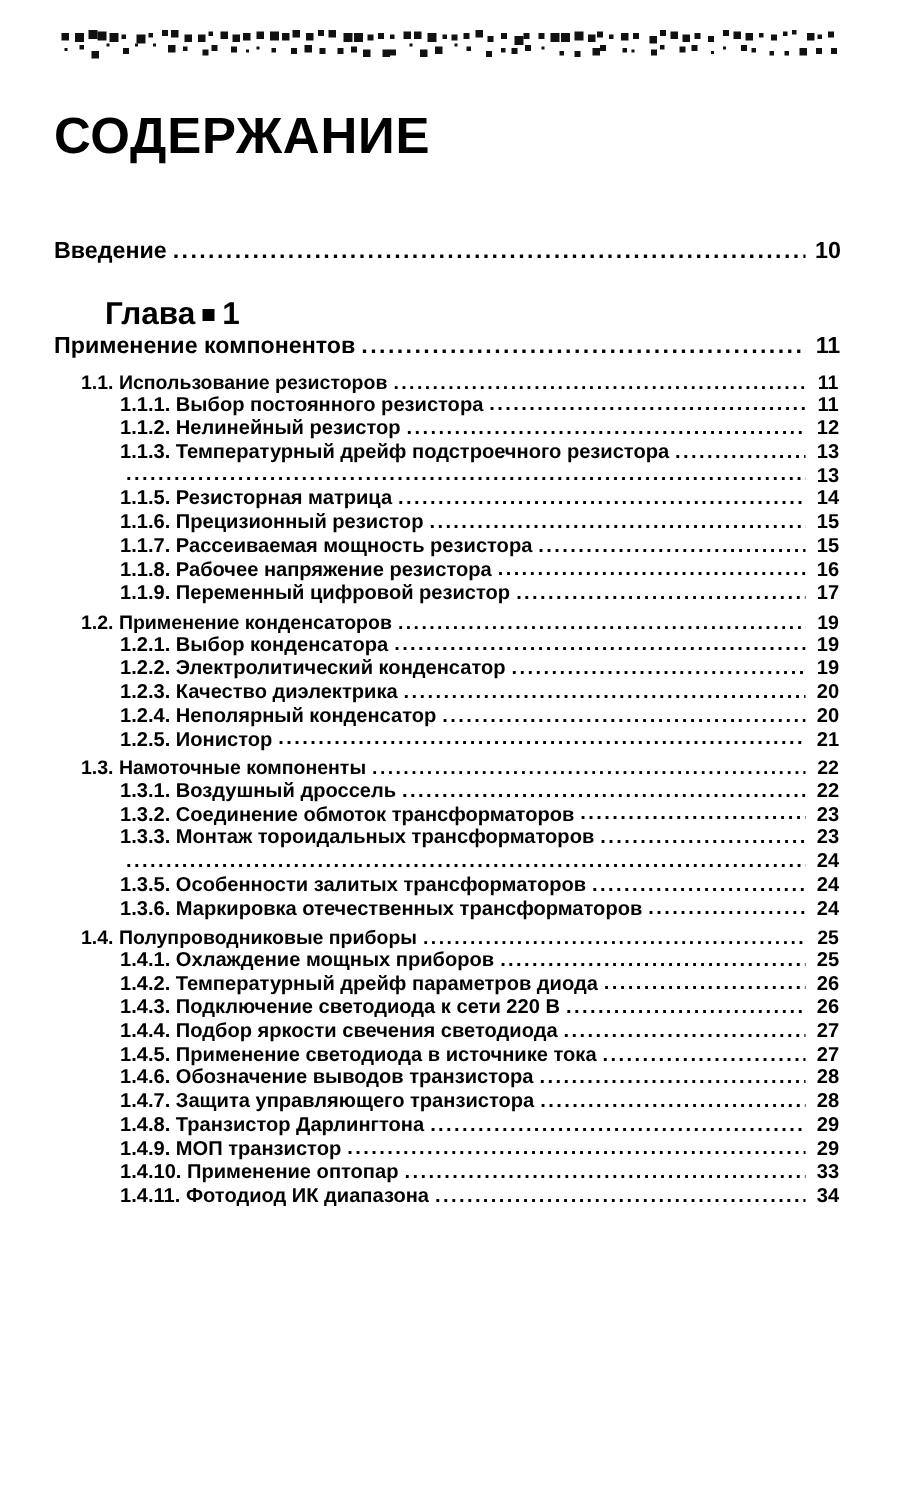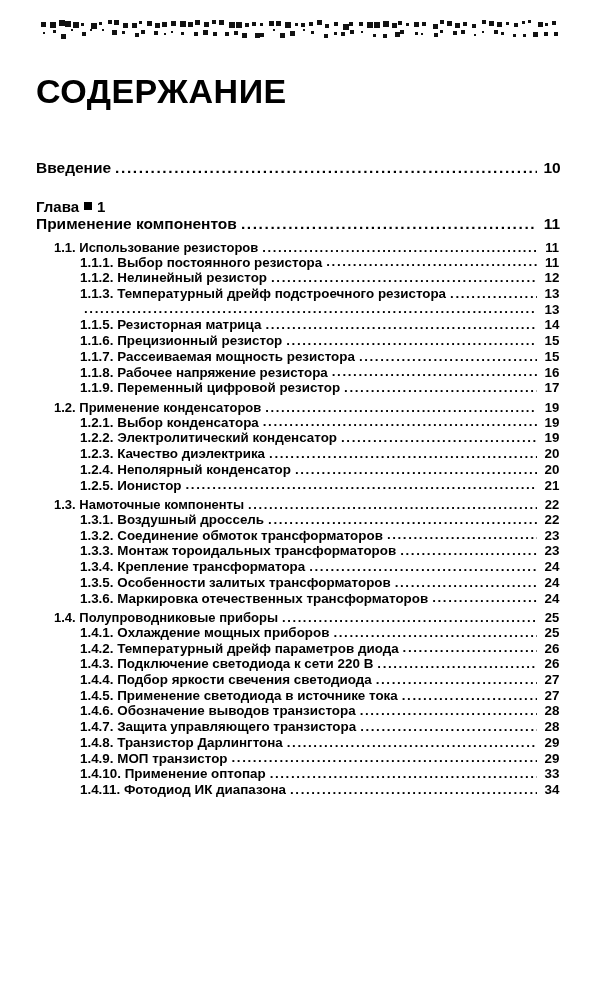--- a/index.html
+++ b/index.html
@@ -81,25 +81,26 @@
     text-align: center;
     min-width: 24px;
   }
 
   
   .lvl-intro {
     font-size: 15.5px;
     margin-bottom: 22px;
   }
   .chapter-head {
-    font-size: 15px;
+    font-size: 21px;
     font-weight: bold;
     margin-bottom: 1px;
     display: flex;
     align-items: center;
+    margin-left: 34px;
   }
   .chapter-head .ch-sq {
     display: inline-block;
     width: 8px;
     height: 8px;
     background: #000;
     margin: 0 5px 1px 5px;
   }
   .lvl-chapter {
     font-size: 15.5px;
@@ -362,21 +363,20 @@
       <span class="label">1.3.2. Соединение обмоток трансформаторов</span>
       <span class="dots"></span>
       <span class="pg">23</span>
     </div>
     <div class="row lvl-2">
       <span class="label">1.3.3. Монтаж тороидальных трансформаторов</span>
       <span class="dots"></span>
       <span class="pg">23</span>
     </div>
     <div class="row lvl-2">
-      <span class="label">1.3.4. Крепление трансформатора</span>
       <span class="dots"></span>
       <span class="pg">24</span>
     </div>
     <div class="row lvl-2">
       <span class="label">1.3.5. Особенности залитых трансформаторов</span>
       <span class="dots"></span>
       <span class="pg">24</span>
     </div>
     <div class="row lvl-2">
       <span class="label">1.3.6. Маркировка отечественных трансформаторов</span>

